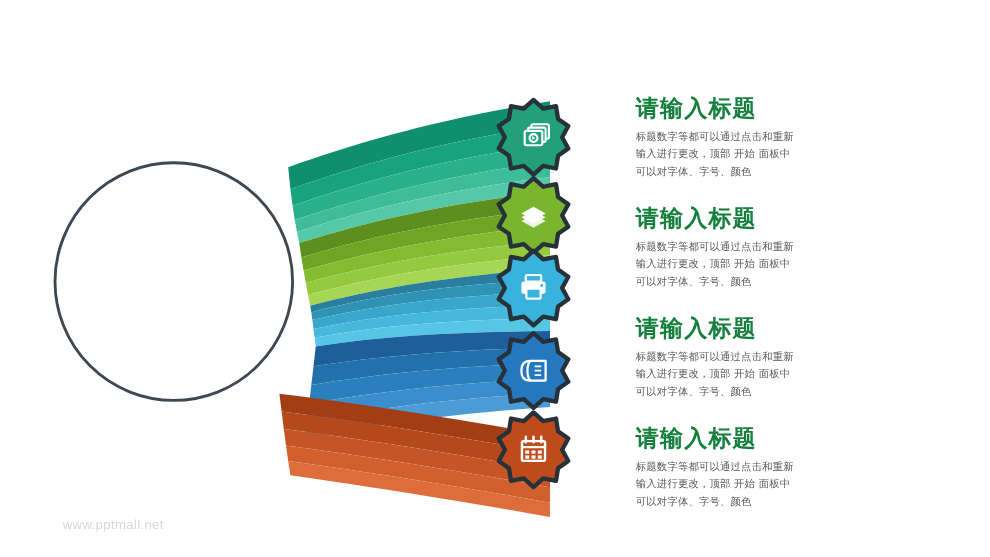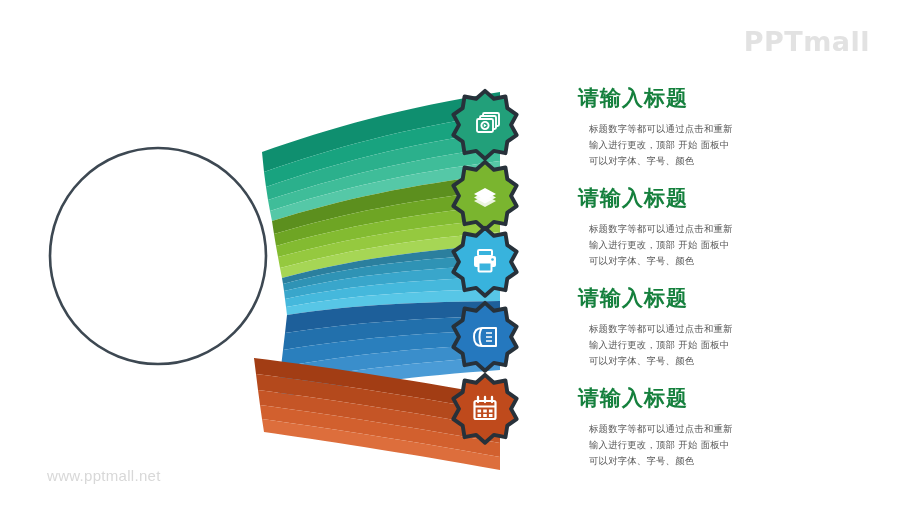--- a/index.html
+++ b/index.html
@@ -29,23 +29,23 @@
     font-size: 27px;
     font-weight: bold;
     letter-spacing: 0.5px;
     color: #e2e2e2;
     font-family: "DejaVu Sans", sans-serif;
     user-select: none;
   }
   
   #watermark {
     position: absolute;
-    left: 47px;
+    left: 57px;
     bottom: 22px;
-    font-size: 15px;
+    font-size: 12px;
     color: #d8d8d8;
     letter-spacing: 0.3px;
     font-family: "Liberation Sans", sans-serif;
   }
   
   #graphic {
     position: absolute;
     left: 0; top: 0;
     width: 560px;
     height: 506px;
@@ -69,31 +69,30 @@
     line-height: 1.15;
     letter-spacing: 1px;
     margin: 0 0 7px 0;
     font-family: "DejaVu Sans", sans-serif;
   }
   .tb-desc {
     font-size: 9.4px;
     color: #585858;
     line-height: 1.72;
     letter-spacing: 0.2px;
-    margin: 11px;
+    margin: 0;
     width: 148px;
     font-family: "DejaVu Sans", sans-serif;
   }
 </style>
 </head>
 <body>
 
 <div id="slide">
 
-  <div id="brand-logo">PPTmall</div>
 
   <div id="watermark">www.pptmall.net</div>
 
   <div id="graphic">
     <svg width="560" height="506" viewBox="0 0 560 506" xmlns="http://www.w3.org/2000/svg">
 
       <g>
         <path d="M262,152 C330,128 400,108 500,92 L500,114 C400,129 333,148 264,172 Z" fill="#0f8f6f"></path>
         <path d="M264,172 C333,148 400,129 500,114 L500,131 C402,145 336,163 266,187 Z" fill="#18a37f"></path>
         <path d="M266,187 C336,163 402,145 500,131 L500,147 C404,160 339,177 268,200 Z" fill="#2bb08c"></path>

